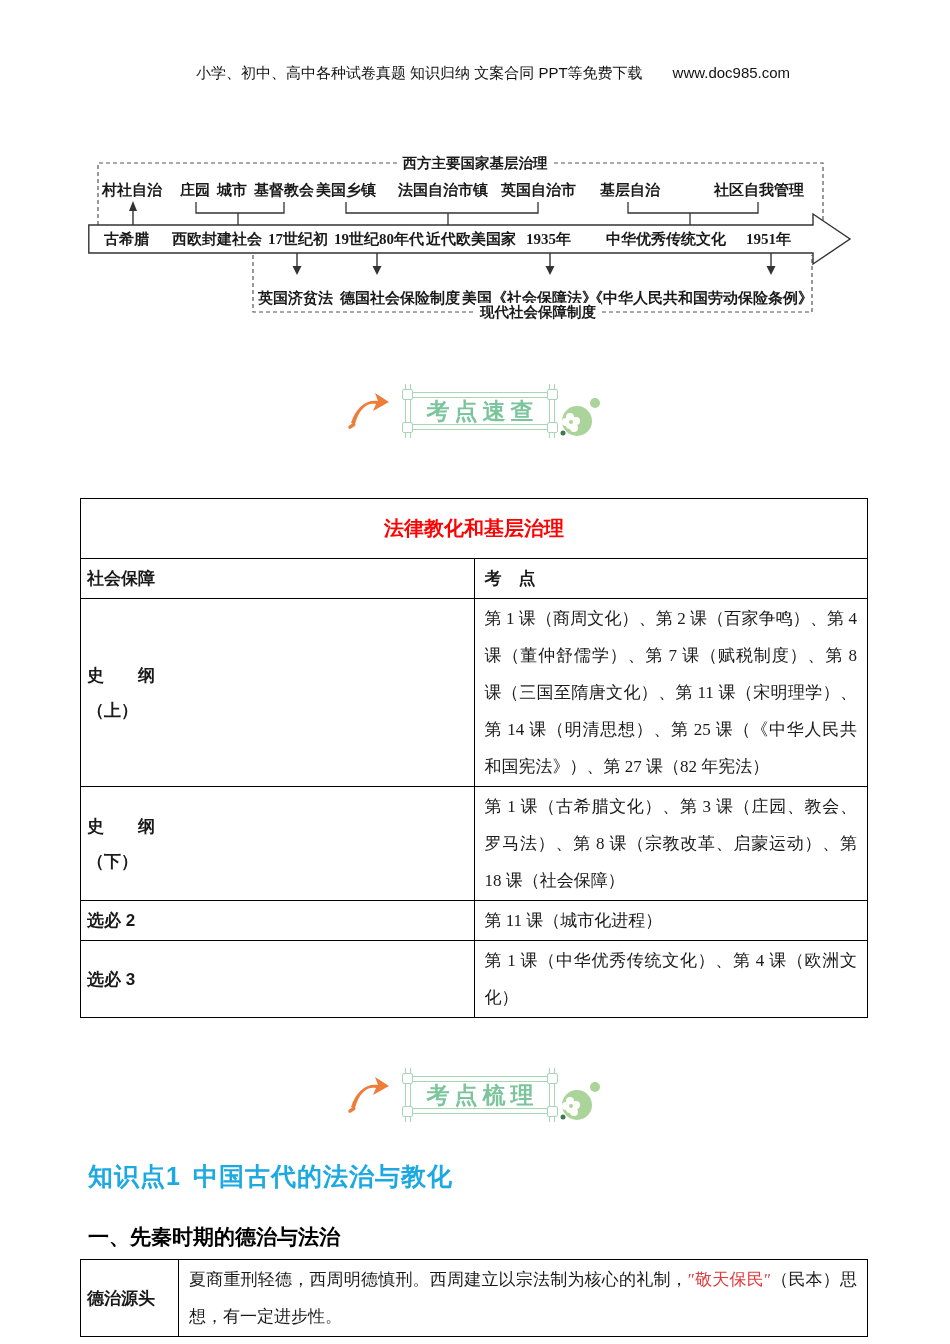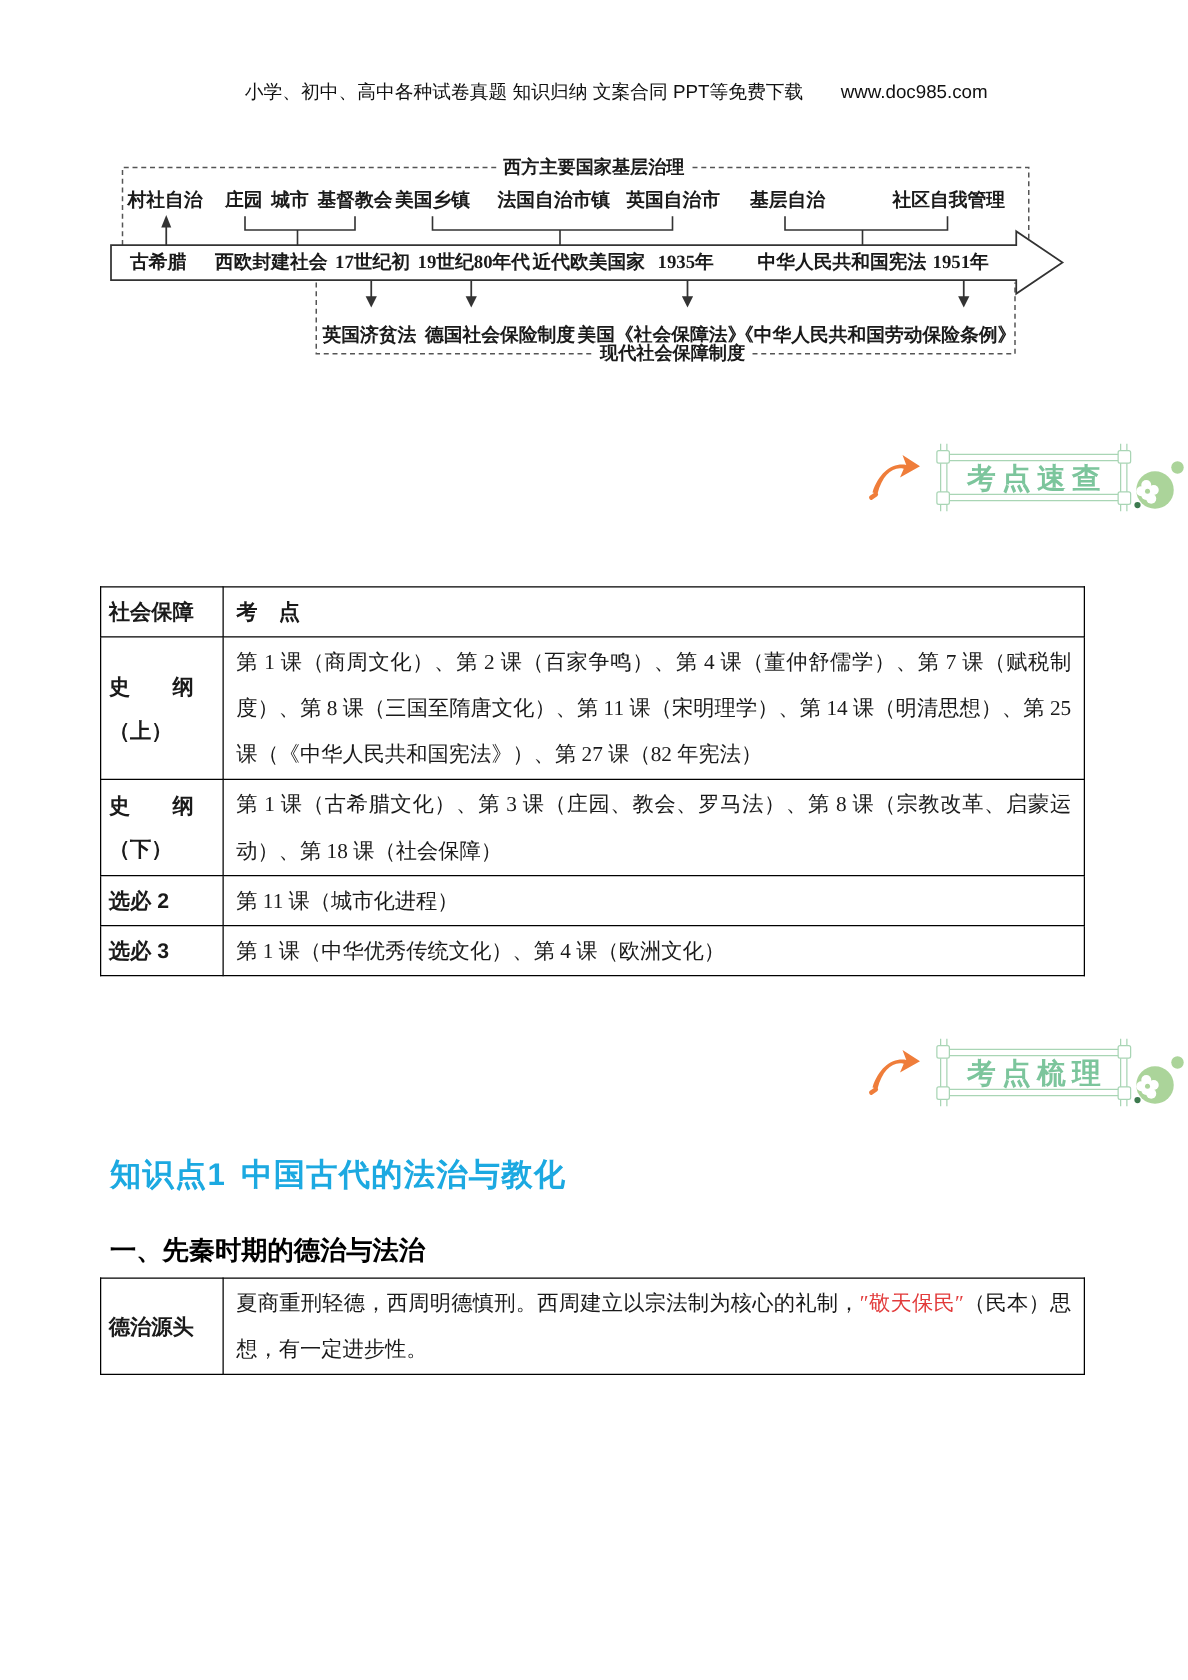--- a/index.html
+++ b/index.html
@@ -14,38 +14,38 @@
   
   .site-header {
     margin-top: 64px;
     display: flex; justify-content: center; align-items: baseline; gap: 30px;
     font-family: "Liberation Sans", sans-serif;
     font-size: 15px; color: #111; margin-left: 36px;
   }
   .site-header .url { text-decoration: none; color: #111; }
 
   
-  .diagram { position: relative; width: 770px; height: 170px; margin: 48px 0 0 88px; }
+  .diagram { position: relative; width: 770px; height: 170px; margin: 77px 0 0 88px; }
   .diagram svg { position:absolute; left:0; top:0; }
   .dlabel {
     position: absolute; white-space: nowrap;
     font-size: 15px; font-weight: 600; color: #1a1a1a;
     font-family: "Liberation Serif", serif; line-height: 20px;
   }
   .top-row { top: 20px; }
   .bar-row { top: 69px; }
   .bot-row { top: 128px; }
   .boxlabel {
     position:absolute; background:#fff; padding:0 5px;
     font-size: 14.5px; font-weight:600; white-space:nowrap;
     transform: translateX(-50%); line-height:18px;
   }
 
   
-  .badge-row { display:flex; justify-content:flex-end;text-decoration:underline; }
+  .badge-row { display:flex; justify-content:center;text-decoration:underline; }
   .badge-row.first { margin-top: 52px; }
   .badge-row.second { margin-top: 48px; }
   .badge { position: relative; display:flex; align-items:center; height:58px; }
   .swoosh { margin-right: 6px; }
   .plaque { position: relative; width: 170px; height: 42px; }
   .plaque .hline { position:absolute; left:12px; right:12px; height:6px; border-top:1.5px solid #a9d5b5; border-bottom:1.5px solid #a9d5b5; }
   .plaque .hline.t { top:2px; } .plaque .hline.b { bottom:2px; }
   .plaque .vline { position:absolute; top:-6px; bottom:-6px; width:6px; border-left:1.5px solid #a9d5b5; border-right:1.5px solid #a9d5b5; }
   .plaque .vline.l { left:10px; } .plaque .vline.r { right:10px; }
   .plaque .corner { position:absolute; width:11px; height:11px; background:#fff; border:1.5px solid #a9d5b5; border-radius:2px; }
@@ -143,21 +143,21 @@
   <div class="dlabel top-row" style="left:413px;">英国自治市</div>
   <div class="dlabel top-row" style="left:512px;">基层自治</div>
   <div class="dlabel top-row" style="left:626px;">社区自我管理</div>
 
   <div class="dlabel bar-row" style="left:16px;">古希腊</div>
   <div class="dlabel bar-row" style="left:84px;text-align:center;">西欧封建社会</div>
   <div class="dlabel bar-row" style="left:180px;">17世纪初</div>
   <div class="dlabel bar-row" style="left:246px;">19世纪80年代</div>
   <div class="dlabel bar-row" style="left:338px;">近代欧美国家</div>
   <div class="dlabel bar-row" style="left:438px;">1935年</div>
-  <div class="dlabel bar-row" style="left:518px;">中华人民共和国宪法</div>
+  <div class="dlabel bar-row" style="left:518px;">中华优秀传统文化</div>
   <div class="dlabel bar-row" style="left:658px;">1951年</div>
 
   <div class="dlabel bot-row" style="left:170px;">英国济贫法</div>
   <div class="dlabel bot-row" style="left:252px;">德国社会保险制度</div>
   <div class="dlabel bot-row" style="left:374px;">美国《社会保障法》</div>
   <div class="dlabel bot-row" style="left:500px;">《中华人民共和国劳动保险条例》</div>
 
   <div class="boxlabel" style="left:450px; top:143px;">现代社会保障制度</div>
 </div>
 
@@ -189,20 +189,23 @@
           <circle cx="9" cy="27" r="4"></circle>
         <circle cx="17" cy="33" r="4"></circle>
       </g>
       <circle cx="14" cy="27" r="2" fill="#abd49a"></circle>
     </svg>
   </div>
 </div>
 
 <table class="doc first-table">
   <tbody>
+      <tr>
+    <td colspan="2" class="title-cell">法律教化和基层治理</td>
+  </tr>
   <tr>
     <td class="lab hdr">社会保障</td>
     <td class="con hdr">考　点</td>
   </tr>
   <tr>
     <td class="lab">
       <div>史　　纲</div>
       <div class="l2">（上）</div>
     </td>
     <td class="con">第 1 课（商周文化）、第 2 课（百家争鸣）、第 4 课（董仲舒儒学）、第 7 课（赋税制度）、第 8 课（三国至隋唐文化）、第 11 课（宋明理学）、第 14 课（明清思想）、第 25 课（《中华人民共和国宪法》）、第 27 课（82 年宪法）</td>

